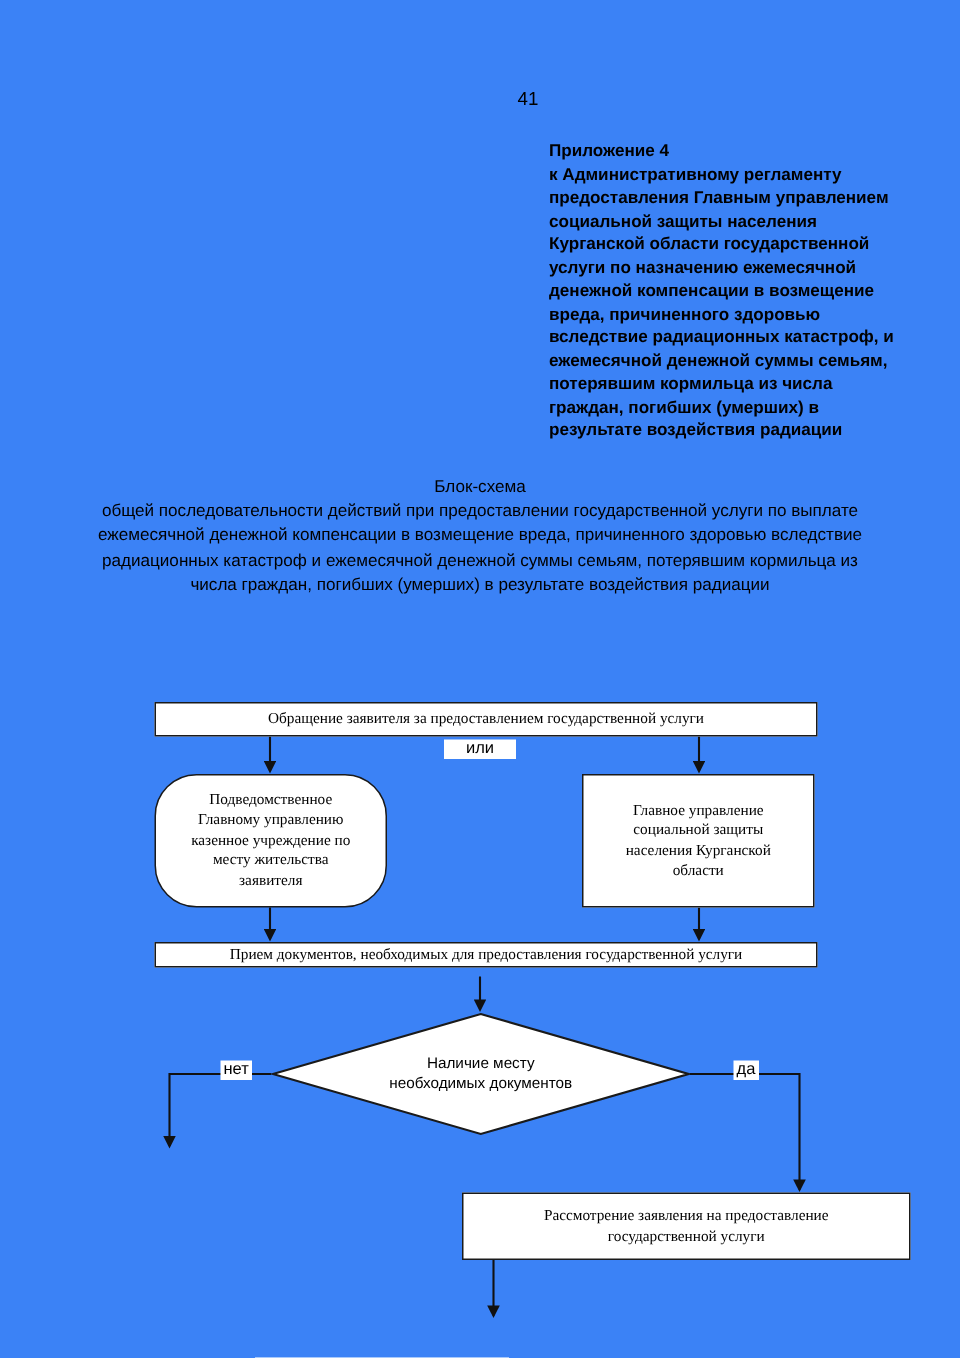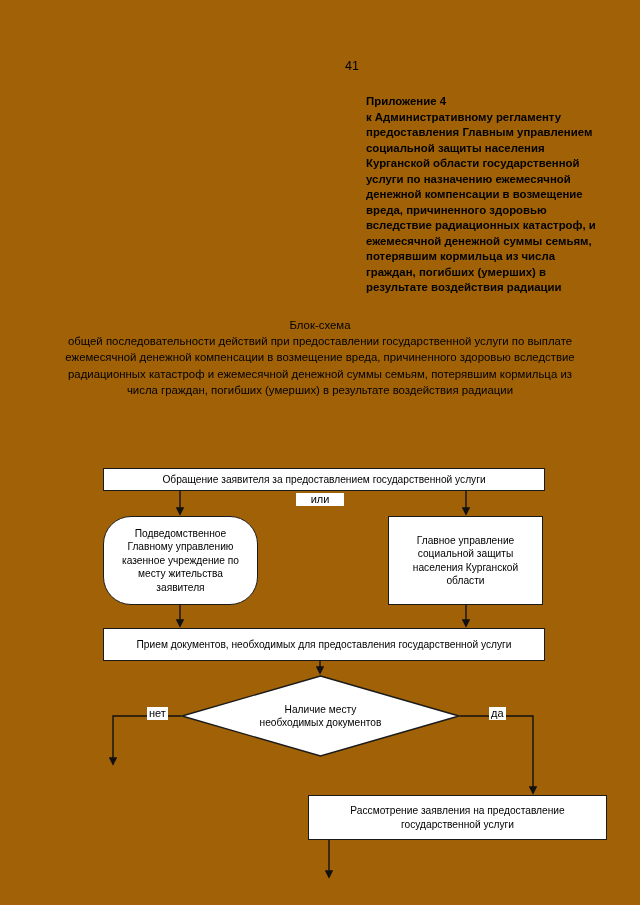--- a/index.html
+++ b/index.html
@@ -9,21 +9,21 @@
   }
   body {
     font-family: "Liberation Sans", sans-serif;
     color: #000000;
   }
   #page {
     position: relative;
     width: 640px;
     height: 905px;
     overflow: hidden;
-    background: #a16207;
+    background: #3b82f6;
   }
 
   
   .page-number {
     position: absolute;
     left: 330px;
     top: 59px;
     width: 44px;
     text-align: center;
     font-size: 12.5px;
@@ -70,27 +70,28 @@
     border: 1px solid #1a1a1a;
     background: #ffffff;
     display: flex;
     align-items: center;
     justify-content: center;
     text-align: center;
     font-size: 10.2px;
     line-height: 13.4px;
     padding: 3px 6px;
     white-space: pre-line;
+    font-family: Liberation Serif, serif;
   }
   .node.single { line-height: 14px; }
 
   .n-request  { left: 103px; top: 468px; width: 442px; height: 23px; }
   .n-subord   { left: 103px; top: 516px; width: 155px; height: 89px; border-radius: 28px; }
   .n-main-dep { left: 388px; top: 516px; width: 155px; height: 89px; }
-  .n-accept   { left: 103px; top: 628px; width: 442px; height: 33px; }
+  .n-accept   { left: 103px; top: 628px; width: 442px; height: 17px; }
   .n-specialist { left: 92px;  top: 766px; width: 198px; height: 92px;
                   font-size: 10px; line-height: 13.2px; }
   .n-review   { left: 308px; top: 795px; width: 299px; height: 45px; }
 
   
   .diamond-wrap {
     position: absolute;
     left: 181px;
     top: 675px;
     width: 279px;

